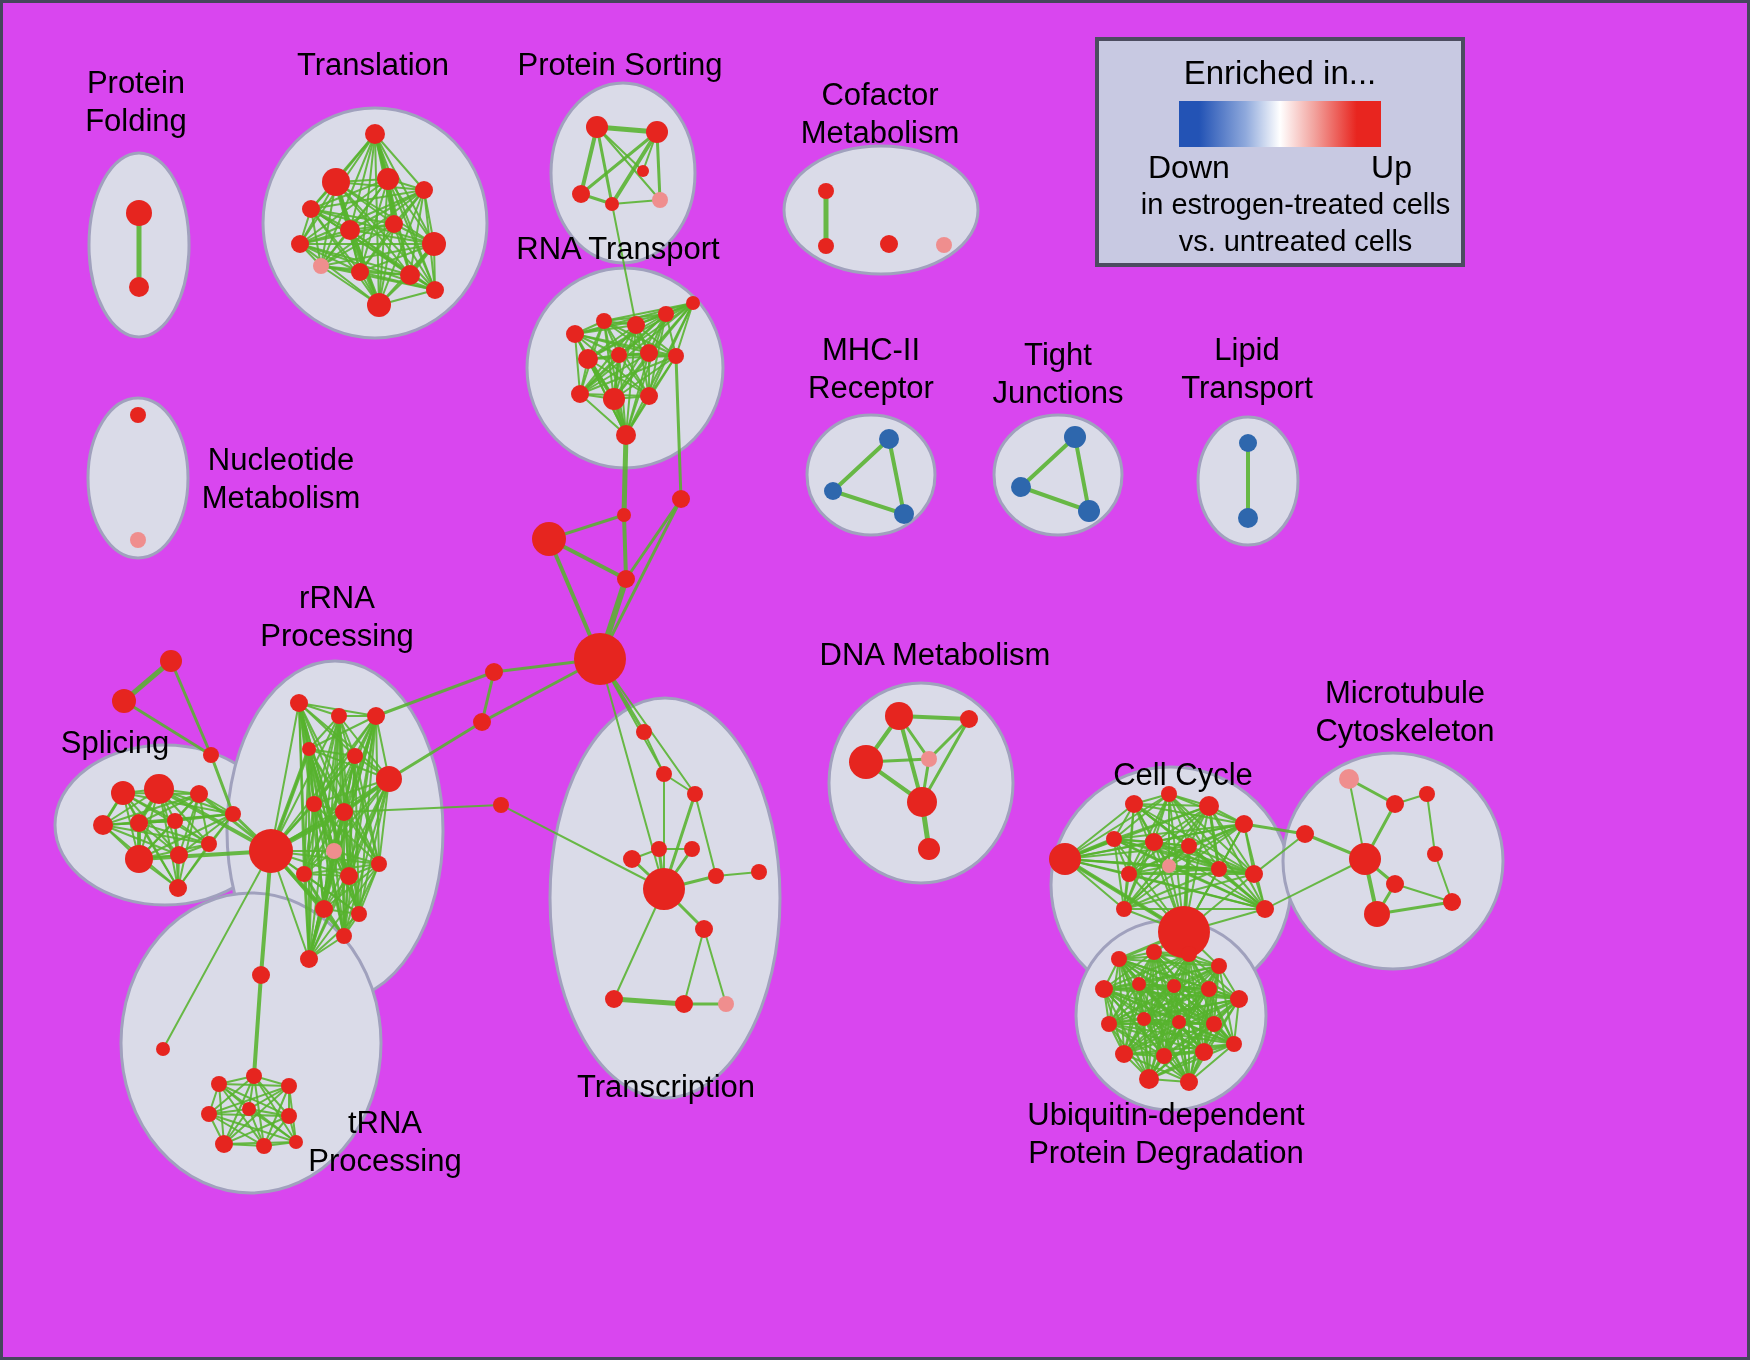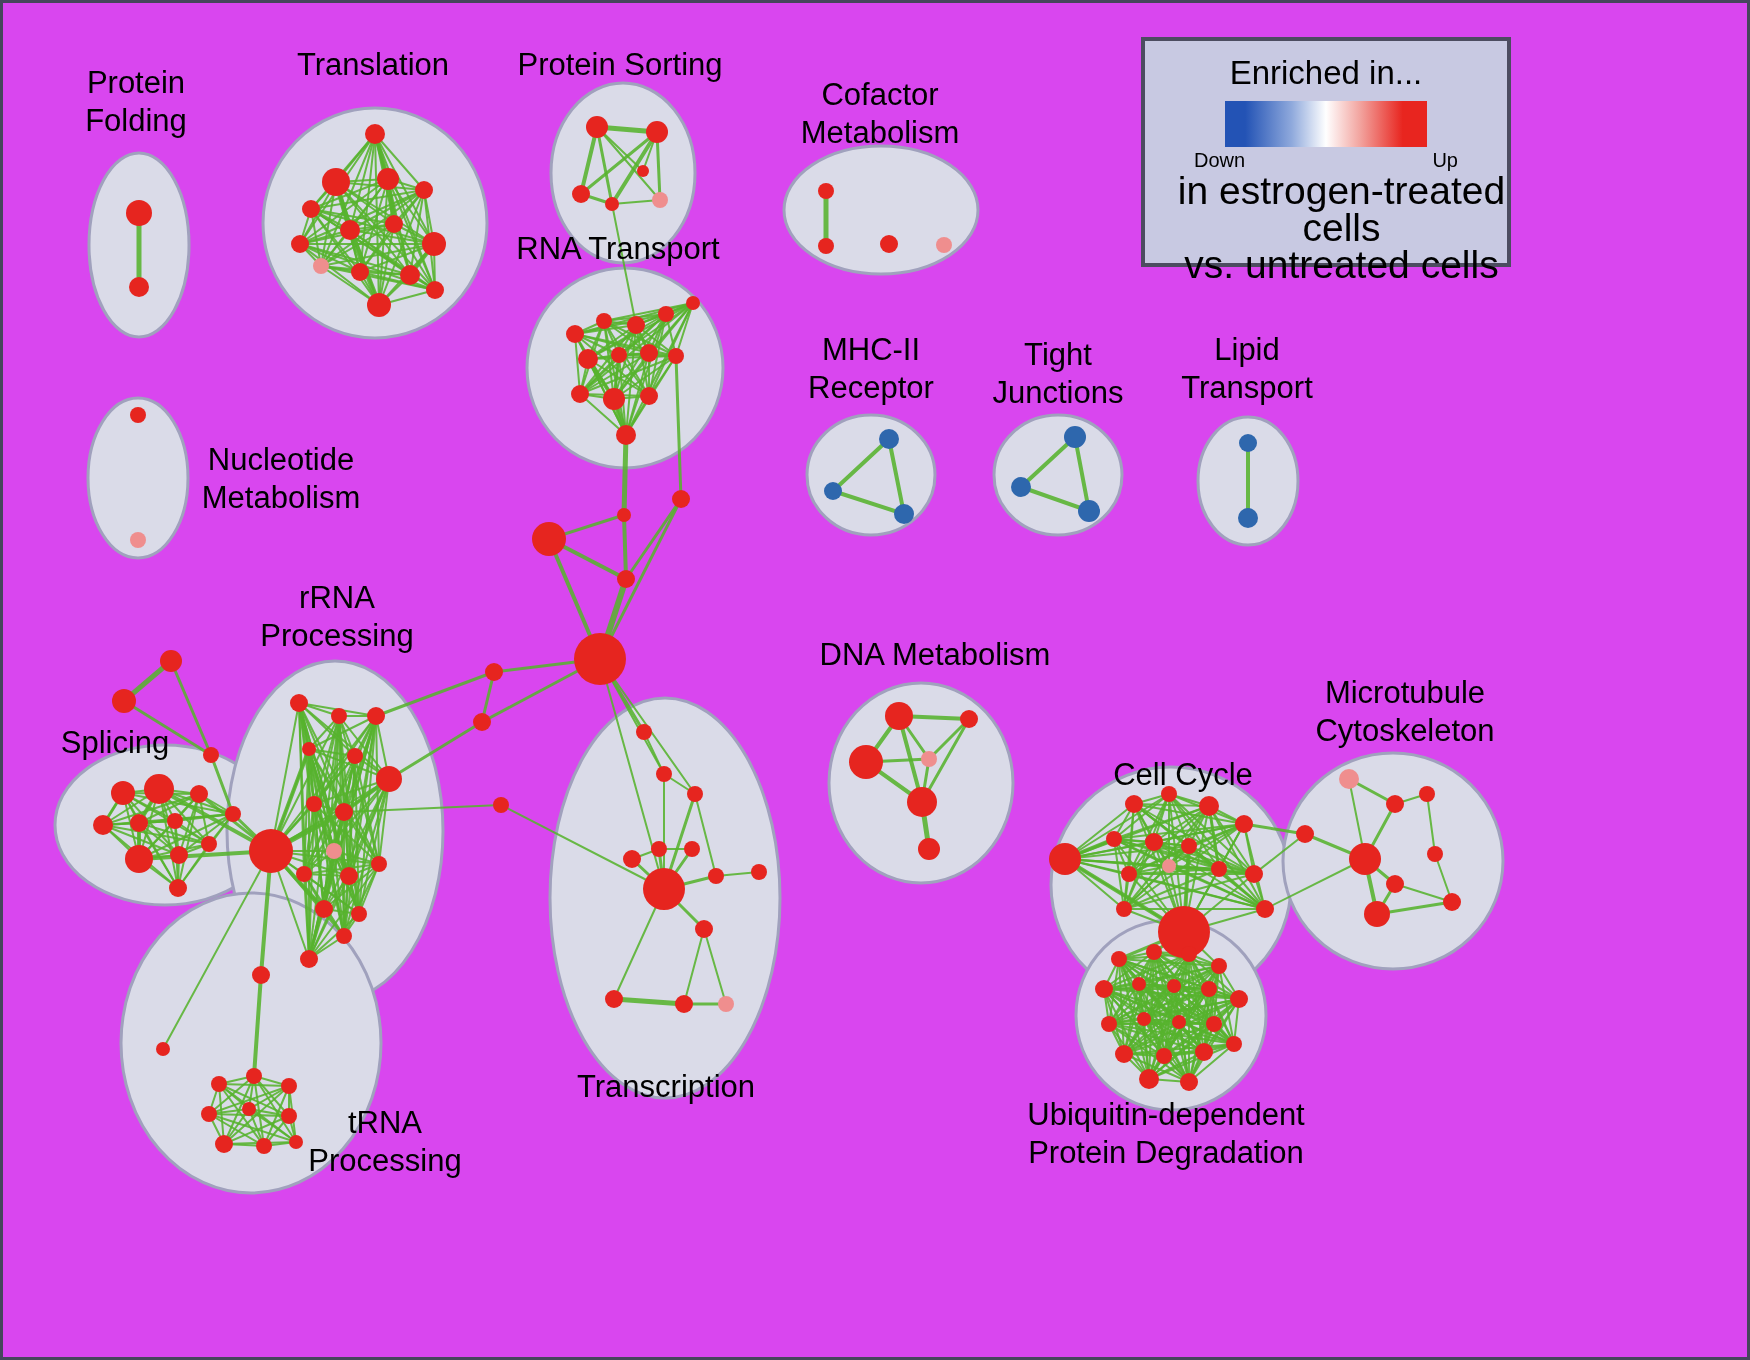--- a/index.html
+++ b/index.html
@@ -12,39 +12,39 @@
     width:1750px; height:1360px;
     background:#c8c9e2;
     border:3px solid #46465c;
     overflow:hidden;
   }
   #net {
     position:absolute; left:0; top:0;
     font-family:"Liberation Sans", sans-serif;
   }
   #legend {
-    position:absolute; left:1138px; top:34px;
+    position:absolute; left:1092px; top:34px;
     width:370px; height:230px;
     border:4px solid #4c4c60;
     background:#c8c9e2;
     text-align:center;
     color:#000;
   }
   #legend .title { font-size:33px; margin-top:13px; }
   #legend .bar {
     width:202px; height:46px;
     margin:9px auto 2px auto;
     background:linear-gradient(to right,#2353b5,#ffffff,#e8251f);
   }
   #legend .updown {
     display:flex; justify-content:space-between;
     width:264px; margin:0 auto;
-    font-size:20px;
+    font-size:32px;
   }
-  #legend .cap { font-size:39px; line-height:37px;margin-left:31px; }
+  #legend .cap { font-size:29px; line-height:37px;margin-left:31px; }
 </style>
 </head>
 <body>
 
 <div id="figure" style="background: #d946ef; border-color: rgb(70, 70, 92);">
 
   <svg id="net" width="1750" height="1360" viewBox="0 0 1750 1360">
       <ellipse cx="136" cy="242" rx="50" ry="92" fill="#dadbe8" stroke="#a0a1bd" stroke-width="3"></ellipse>
       <ellipse cx="372" cy="220" rx="112" ry="115" fill="#dadbe8" stroke="#a0a1bd" stroke-width="3"></ellipse>
       <ellipse cx="620" cy="170" rx="72" ry="90" fill="#dadbe8" stroke="#a0a1bd" stroke-width="3"></ellipse>

